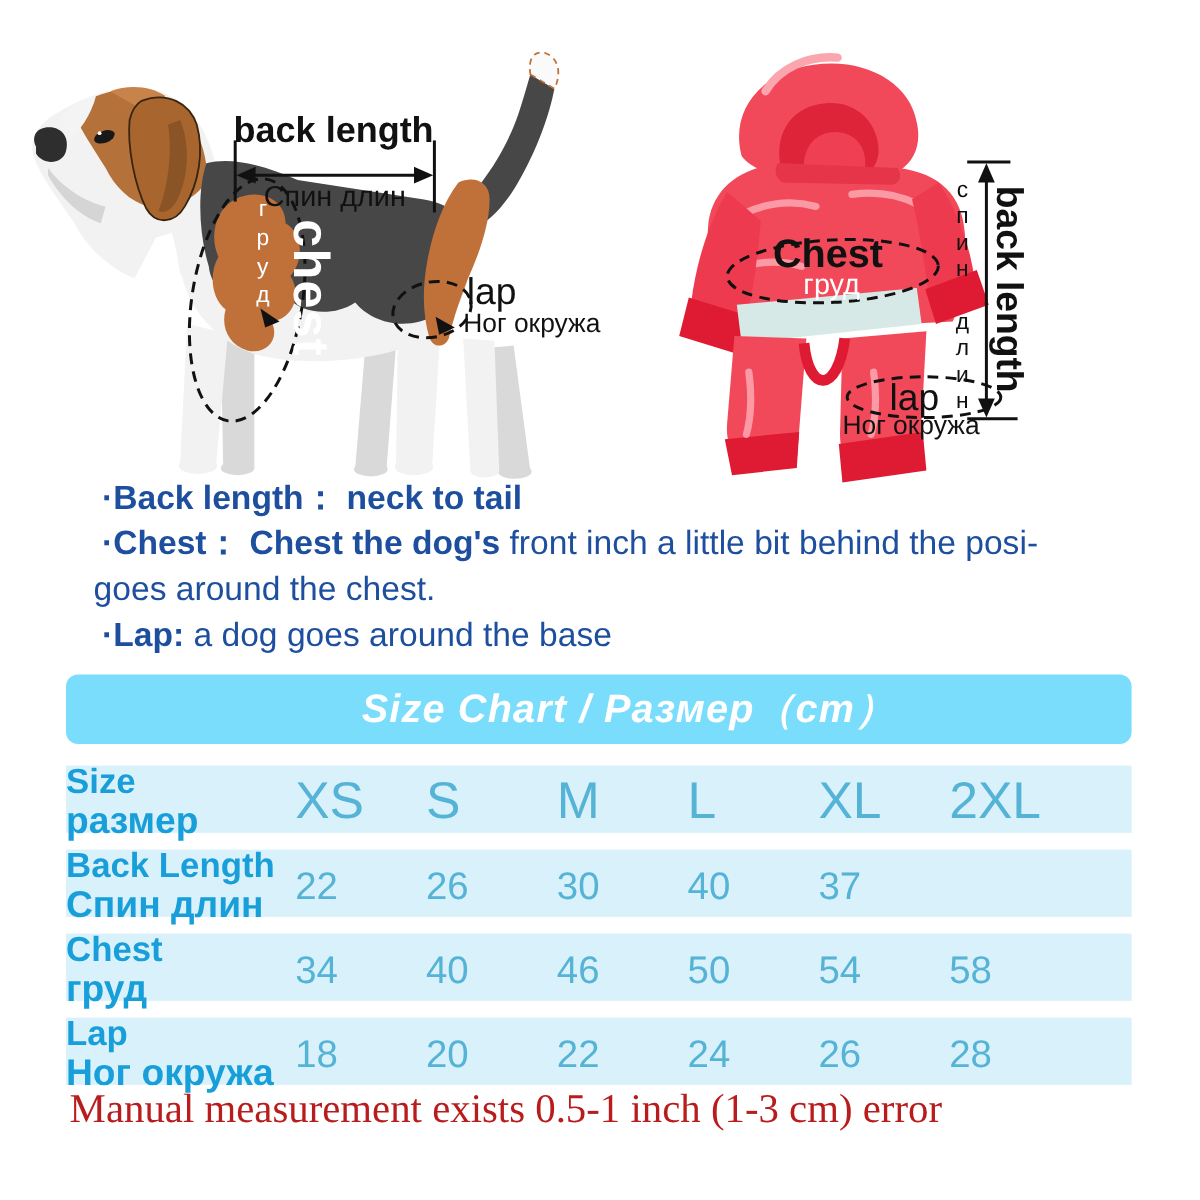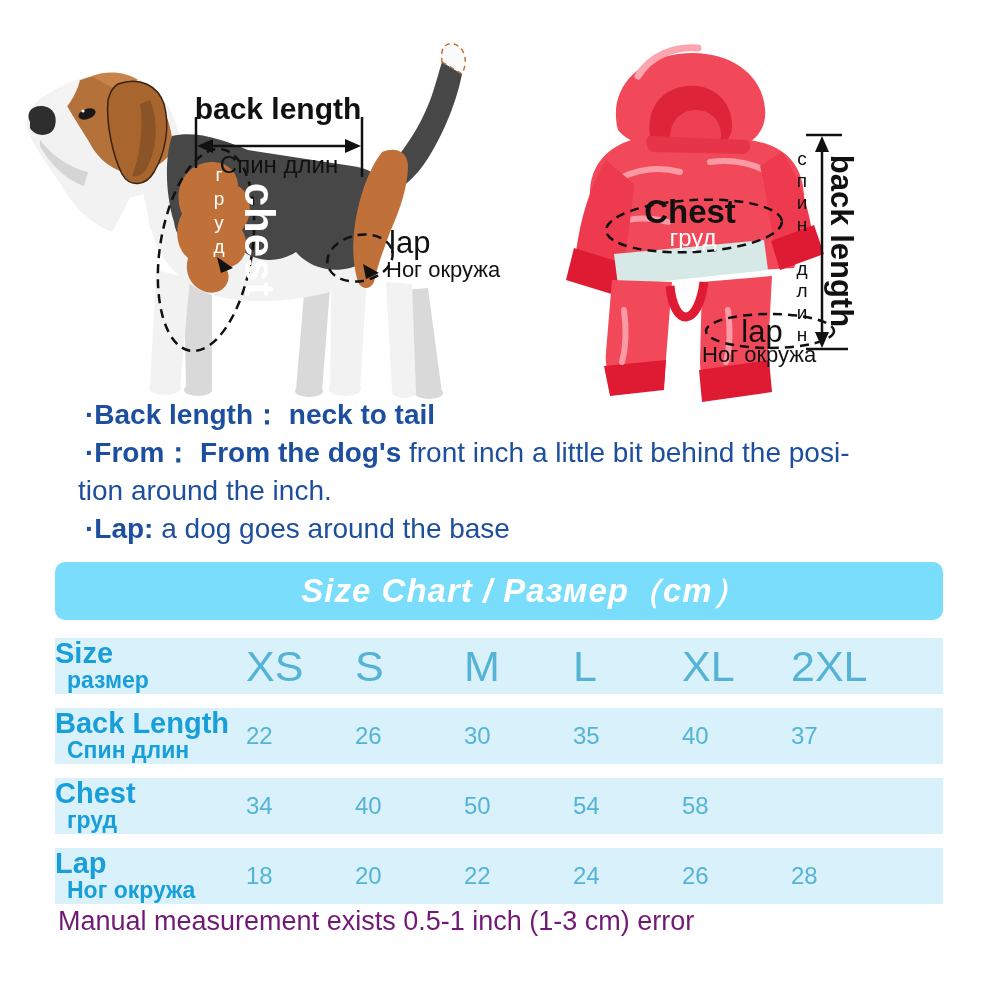--- a/index.html
+++ b/index.html
@@ -22,25 +22,25 @@
   
   #size-table{position:absolute;left:55px;top:562px;width:888px;}
   #title-band{height:58px;background:#79ddfb;border-radius:10px;display:flex;align-items:center;justify-content:center;}
   #title-band span{color:#fff;font-weight:bold;font-style:italic;font-size:33px;letter-spacing:1px;margin-left:50px;}
   .trow{display:grid;grid-template-columns:191px repeat(6,1fr);padding-right:43px;
         height:56px;background:#d9f1fb;align-items:center;}
   .trow.header{margin-top:18px;}
   .trow.data{margin-top:14px;}
   .tlabel{line-height:1.02;color:#189fd9;font-weight:bold;}
   .tlabel .en{font-size:29px;}
-  .tlabel .ru{font-size:23px;padding-left:12px;}
-  .tcell{font-size:24px;color:#55b3d6;}
+  .tlabel .ru{font-size:31px;}
+  .tcell{font-size:32px;color:#55b3d6;}
   .trow.header .tcell{font-size:43px;}
   
-  #note{position:absolute;left:58px;top:906px;font-size:27px;color:#701a75;}
+  #note{position:absolute;left:58px;top:906px;font-size:34px;color:#b91c1c;font-family:Liberation Serif, serif;}
   
   .dash{fill:none;stroke:#111;stroke-width:2.5;stroke-dasharray:9 6;}
   .mline{stroke:#111;stroke-width:2.5;}
 </style>
 </head>
 <body>
 
 <div id="hero">
 
   <svg style="left:0;top:0" width="520" height="410" viewBox="0 0 520 410">
@@ -162,24 +162,24 @@
   <div class="anno" style="left:702px;top:344px;font-size:22px;">Ног окружа</div>
   <div class="anno rot90" style="left:841px;top:241px;font-size:31px;font-weight:bold;">back length</div>
   <div class="anno vert" style="left:802px;top:247px;font-size:19px;letter-spacing:1px;">спин длин</div>
 </div>
 
 <div id="definitions">
   <div class="def-line bullet">
     <span class="b">·Back length：  neck to tail</span><span></span>
   </div>
   <div class="def-line bullet">
-    <span class="b">·From：  From the dog's</span><span> front inch a little bit behind the posi-</span>
+    <span class="b">·Chest：  Chest the dog's</span><span> front inch a little bit behind the posi-</span>
   </div>
   <div class="def-line">
-    <span>tion around the inch.</span>
+    <span>goes around the chest.</span>
   </div>
   <div class="def-line bullet">
     <span class="b">·Lap:</span><span> a dog goes around the base</span>
   </div>
 </div>
 
 <div id="size-table">
   <div id="title-band">
     <span>Size Chart / Размер（cm）</span>
   </div>
@@ -198,32 +198,32 @@
   </div>
 
   <div class="trow data">
     <div class="tlabel">
       <div class="en">Back Length</div>
       <div class="ru">Спин длин</div>
     </div>
     <div class="tcell">22</div>
     <div class="tcell">26</div>
     <div class="tcell">30</div>
-    <div class="tcell">35</div>
     <div class="tcell">40</div>
     <div class="tcell">37</div>
   </div>
 
   <div class="trow data">
     <div class="tlabel">
       <div class="en">Chest</div>
       <div class="ru">груд</div>
     </div>
     <div class="tcell">34</div>
     <div class="tcell">40</div>
+    <div class="tcell">46</div>
     <div class="tcell">50</div>
     <div class="tcell">54</div>
     <div class="tcell">58</div>
   </div>
 
   <div class="trow data">
     <div class="tlabel">
       <div class="en">Lap</div>
       <div class="ru">Ног окружа</div>
     </div>

